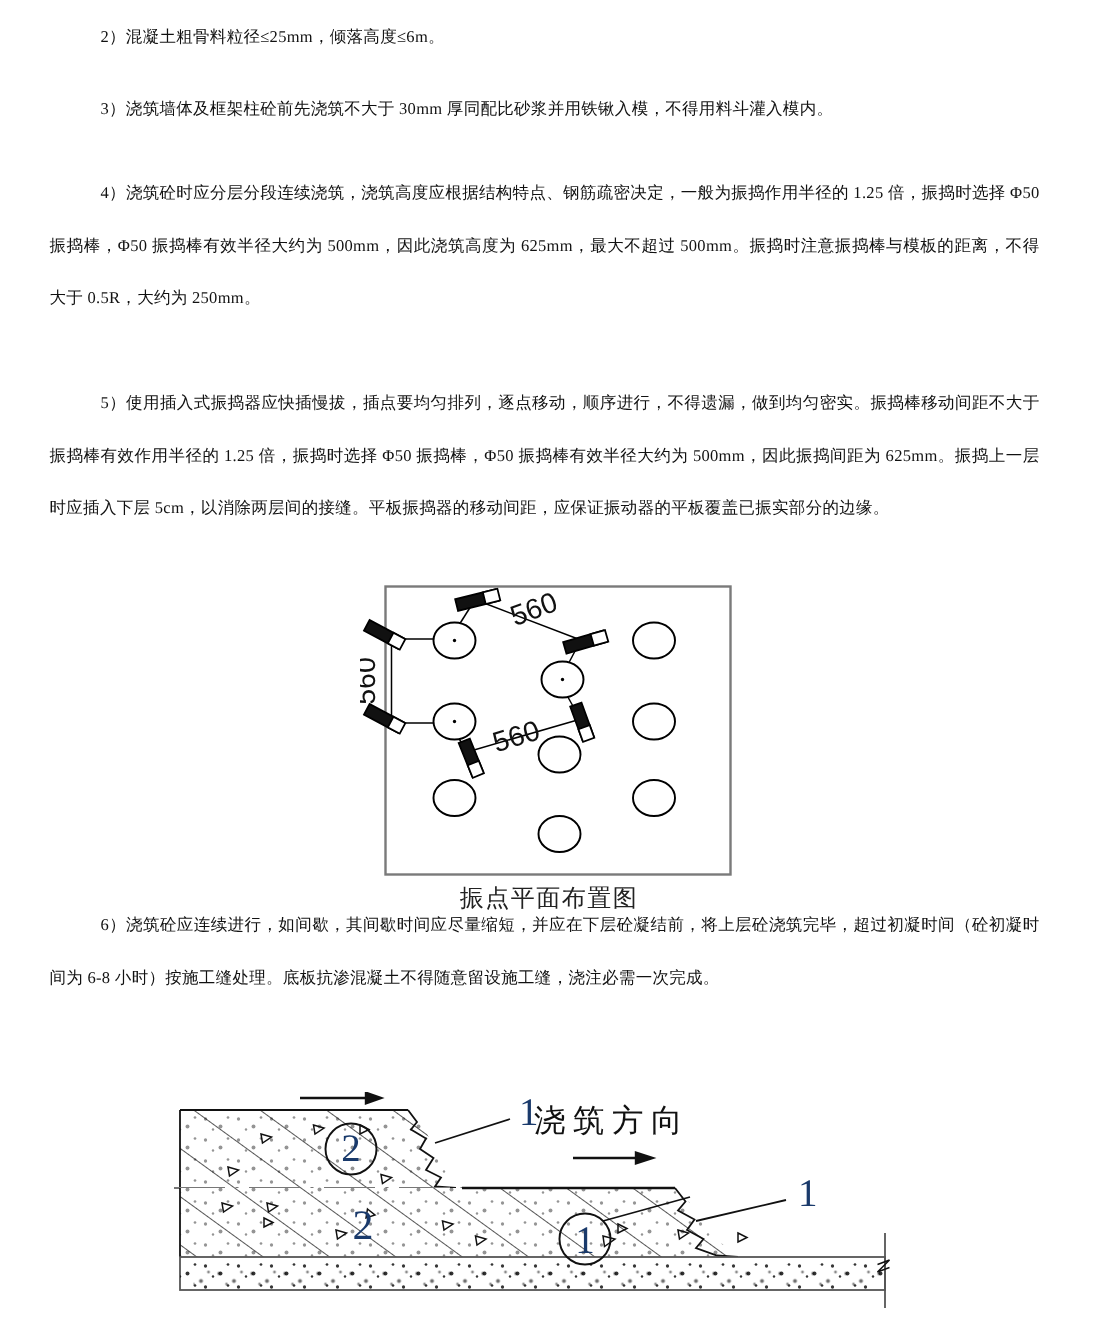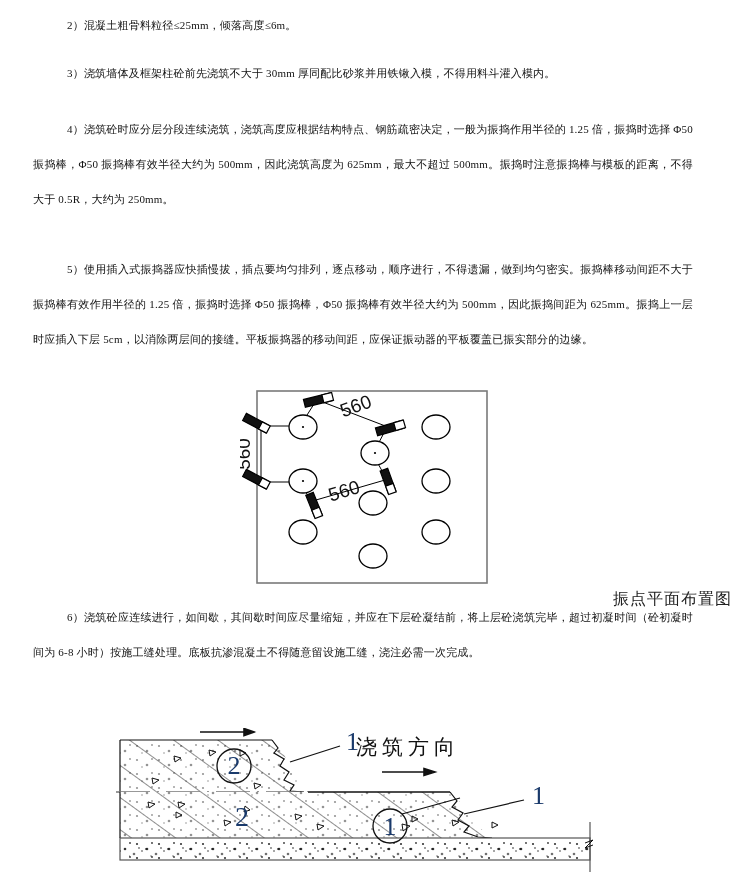--- a/index.html
+++ b/index.html
@@ -51,21 +51,21 @@
     width: 258px;
     height: 205px;
   }
   .fig1 svg { display: block; }
 
   .fig1-caption {
     position: absolute;
     top: 589px;
     left: 0;
     width: 732px;
-    text-align: right;
+    text-align: center;
     font-size: 16px;
     color: #222;
     letter-spacing: 1px;
   }
 
   
   .fig2 {
     position: absolute;
     left: 112px;
     top: 728px;

